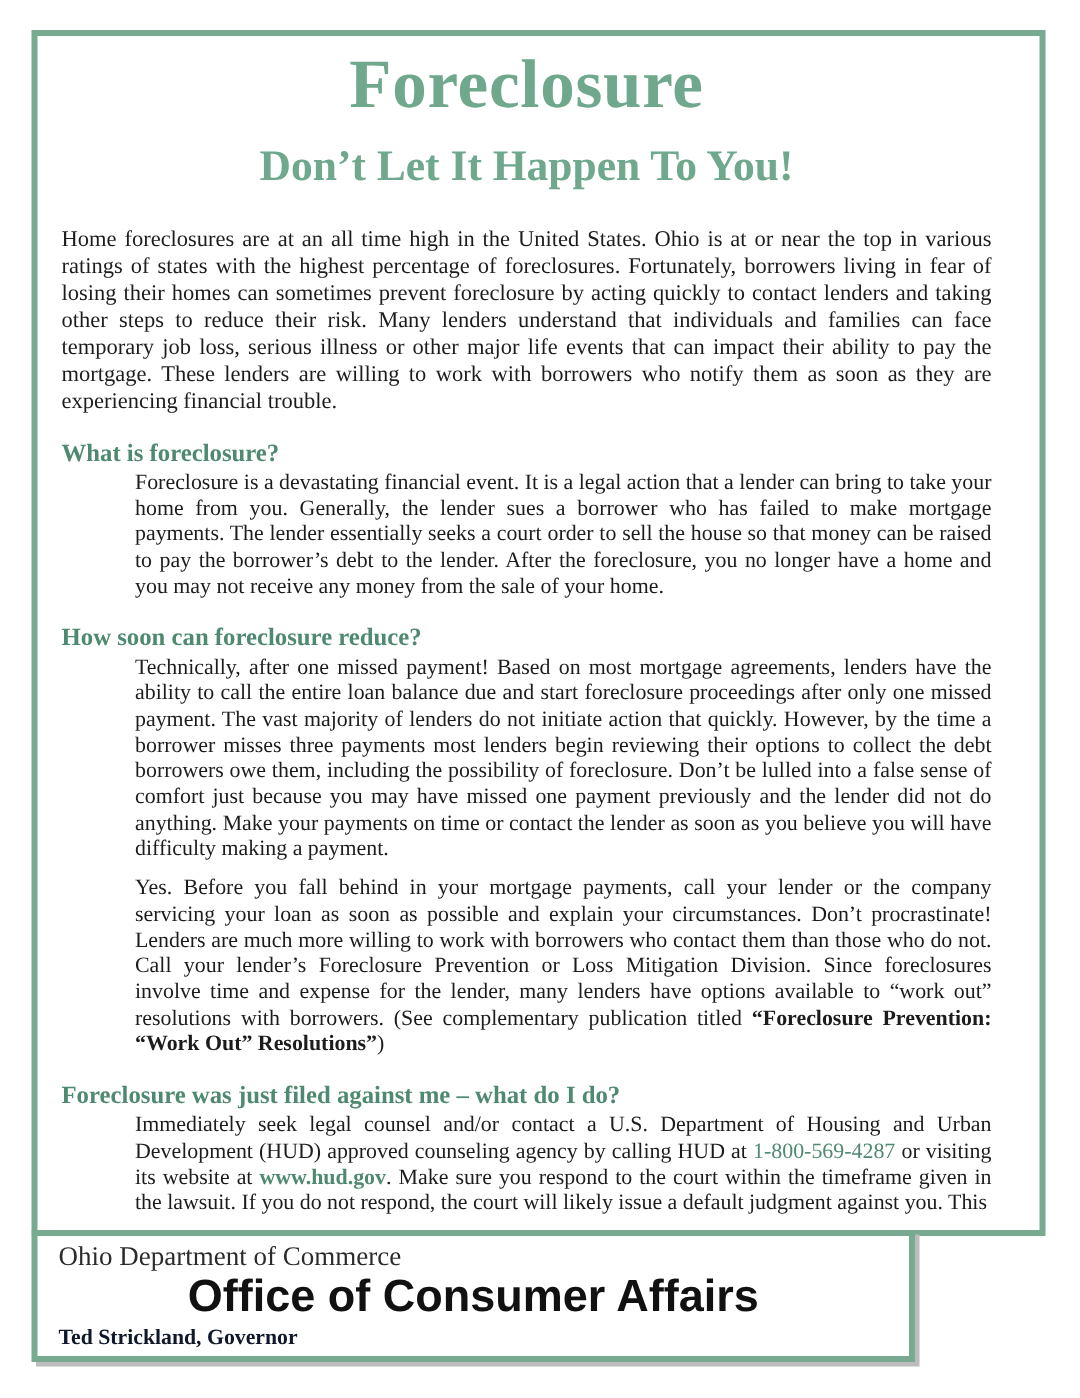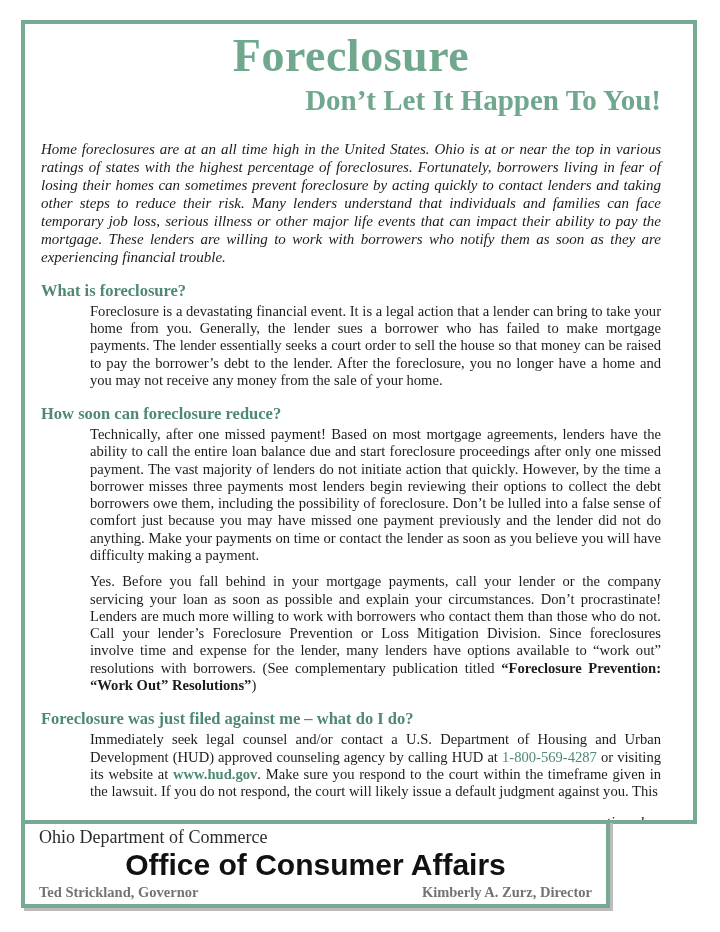--- a/index.html
+++ b/index.html
@@ -21,26 +21,26 @@
     border:4px solid var(--border);background:#fff;overflow:hidden;
     padding:8px 32px 4px 16px;
   }
   .page-title{
     font-family:"Liberation Serif", serif;font-weight:bold;
     font-size:46px;line-height:1.05;text-align:center;color:var(--title);
     letter-spacing:0.5px;
   }
   .page-subtitle{
     font-family:"Liberation Serif", serif;font-weight:bold;
-    font-size:29px;line-height:1.05;text-align:right;color:var(--title);
-    margin-top:5px;
+    font-size:29px;line-height:1.05;text-align:center;color:var(--title);
+    margin-top:16px;
   }
   .intro{
     margin-top:24px;
-    font-style:italic;font-size:15px;line-height:1.2;
+    font-size:15px;line-height:1.2;
     text-align:justify;
   }
   .section{margin-top:9px;}
   .sec-heading{
     color:var(--accent);font-weight:bold;font-size:16.5px;line-height:1.15;
     margin-bottom:2px;
     margin-top:16px;
   }
   .sec-body{
     margin-left:49px;
@@ -63,21 +63,21 @@
   }
   .footer-agency{
     font-family:"Liberation Serif", serif;font-size:18px;color:#2b2b2b;line-height:1.1;
   }
   .footer-office{
     font-family:"Liberation Sans", sans-serif;font-weight:bold;font-size:30px;
     color:#111;line-height:1.05;margin-top:1px;letter-spacing:0px;text-align:center;
   }
   .footer-names{
     display:flex;justify-content:space-between;align-items:baseline;
-    margin-top:4px;font-weight:bold;font-size:14.5px;color:#737373;
+    margin-top:4px;font-weight:bold;font-size:14.5px;color:#0f172a;
   }
 </style>
 </head>
 <body>
 
 <div class="page">
 
   <div class="main-box">
     <h1 class="page-title">Foreclosure</h1>
     <h2 class="page-subtitle">Don’t Let It Happen To You!</h2>
@@ -104,17 +104,16 @@
     </div>
 
     <p class="continued">continued...</p>
   </div>
 
   <div class="footer-box">
     <div class="footer-agency">Ohio Department of Commerce</div>
     <div class="footer-office">Office of Consumer Affairs</div>
     <div class="footer-names">
       <span>Ted Strickland, Governor</span>
-      <span>Kimberly A. Zurz, Director</span>
     </div>
   </div>
 
 </div>
 
 </body></html>

